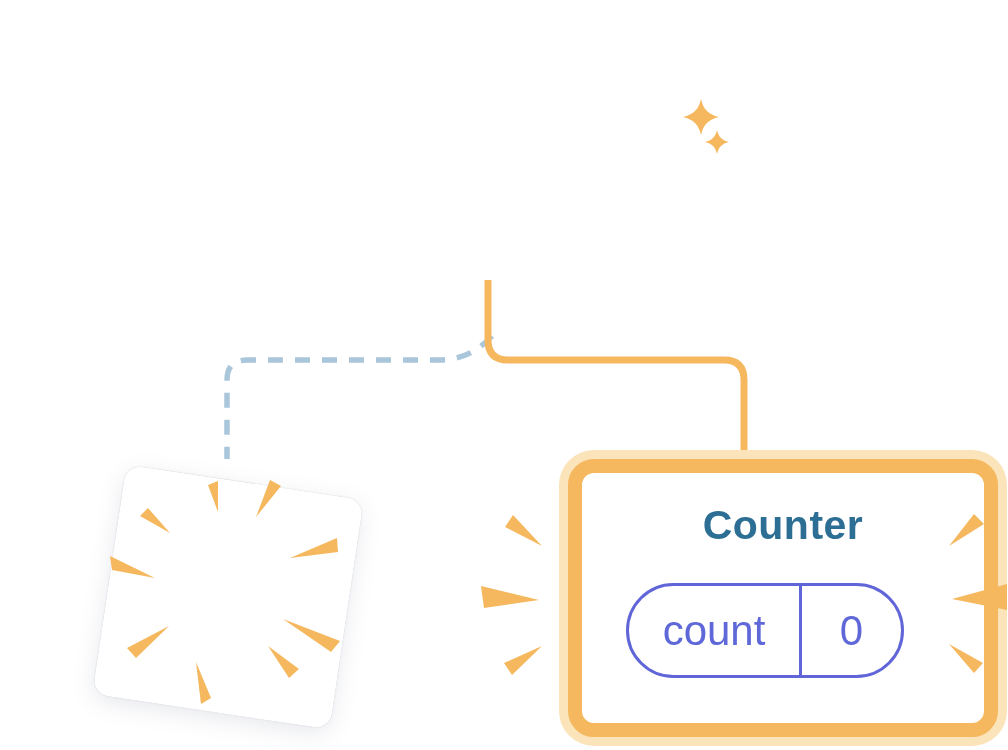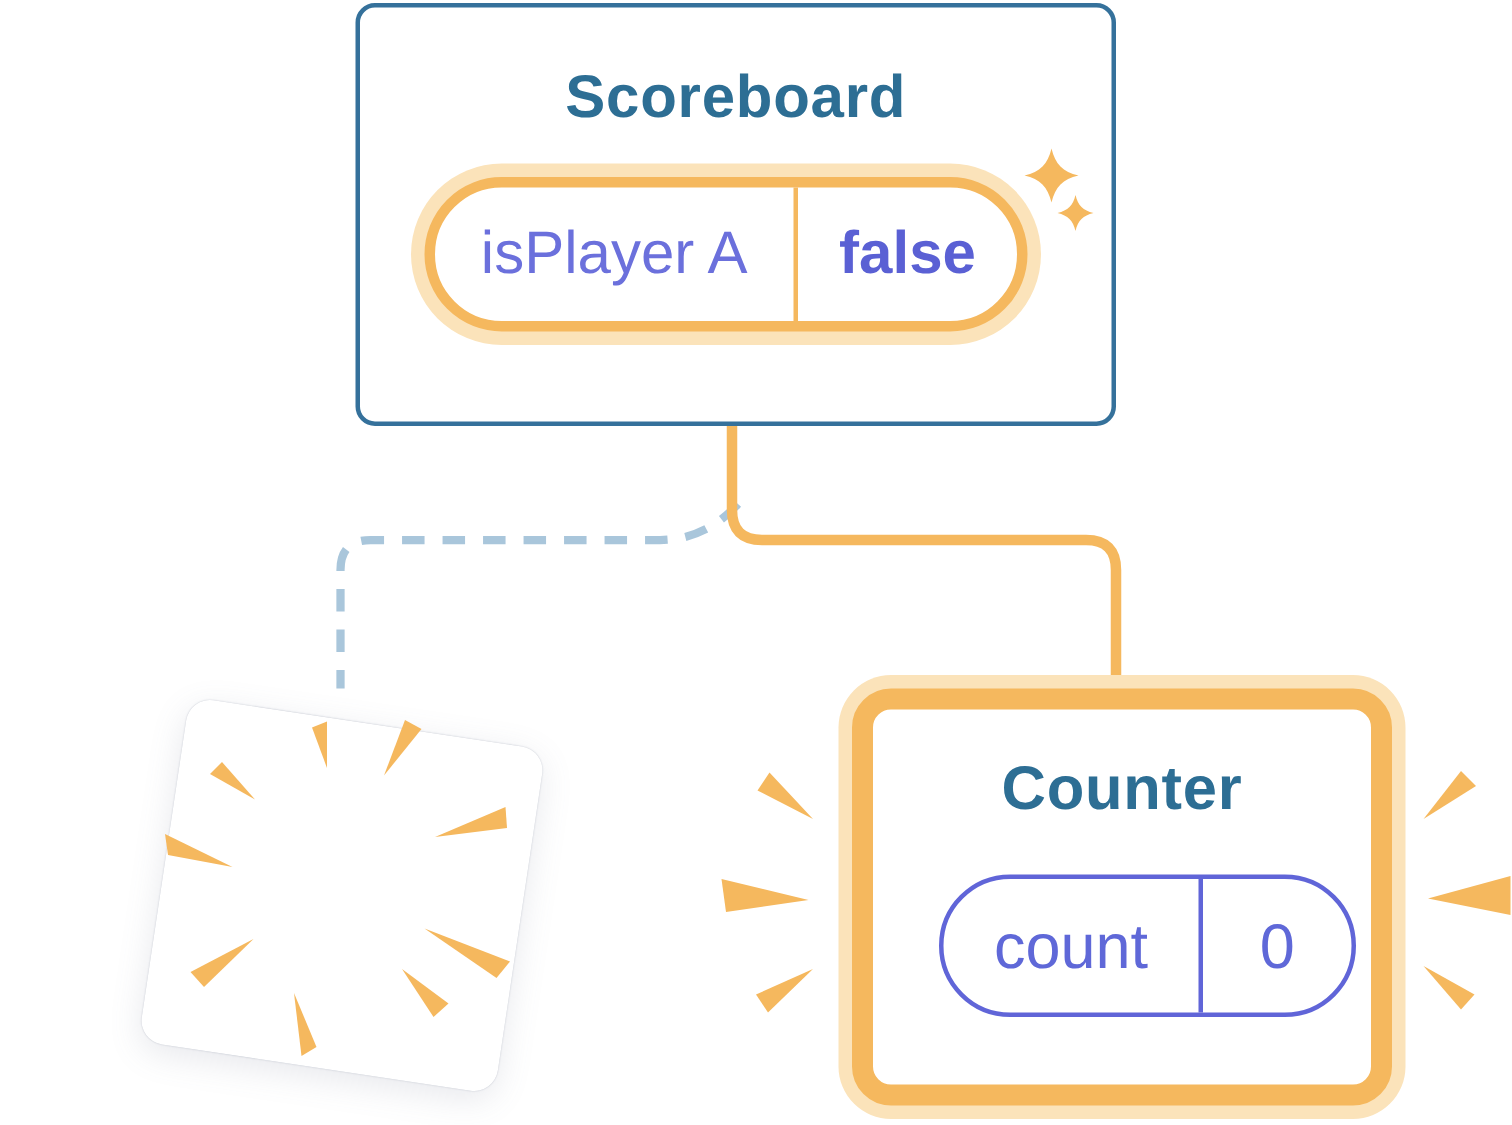--- a/index.html
+++ b/index.html
@@ -39,21 +39,21 @@
     color:#6B70DC;font-size:40px;
   }
   .pill-scoreboard .pill-val{
     width:146px;display:flex;align-items:center;justify-content:center;
     border-left:3px solid #F5B85E;
     color:#5A60D4;font-size:40px;font-weight:700;
   }
 
   
   .counter{
-    left:568px;top:459px;width:360px;height:278px;
+    left:568px;top:459px;width:430px;height:278px;
     border:14px solid #F5B85E;border-radius:26px;
     box-shadow:0 0 0 9px #FBE3BA;
   }
   .counter .card-title{margin-top:28px;font-size:41px;}
 
   .pill-counter{
     left:44px;top:110px;width:278px;height:95px;
     border:3px solid #6065D8;border-radius:50px;
   }
   .pill-counter .pill-key{
@@ -78,27 +78,20 @@
 
 <div class="stage">
 
   <svg class="layer connectors" viewBox="0 0 1008 750" xmlns="http://www.w3.org/2000/svg">
     <path d="M 492 336 Q 470 360 440 360 L 247 360 Q 227 360 227 380 L 227 459" fill="none" stroke="#A9C6DB" stroke-width="5.5" stroke-dasharray="15 12"></path>
     <path d="M 488 280 L 488 340 Q 488 360 508 360 L 724 360 Q 744 360 744 380 L 744 465" fill="none" stroke="#F5B85E" stroke-width="7"></path>
   </svg>
 
   <div class="card poof-card"></div>
 
-  <div class="card scoreboard">
-    <div class="card-title">Scoreboard</div>
-    <div class="pill pill-scoreboard">
-      <span class="pill-key">isPlayer A</span>
-      <span class="pill-val">false</span>
-    </div>
-  </div>
 
   <div class="card counter">
     <div class="card-title">Counter</div>
     <div class="pill pill-counter">
       <span class="pill-key">count</span>
       <span class="pill-val">0</span>
     </div>
   </div>
 
   <svg class="layer deco" viewBox="0 0 1008 750" xmlns="http://www.w3.org/2000/svg" fill="#F5B85E">

